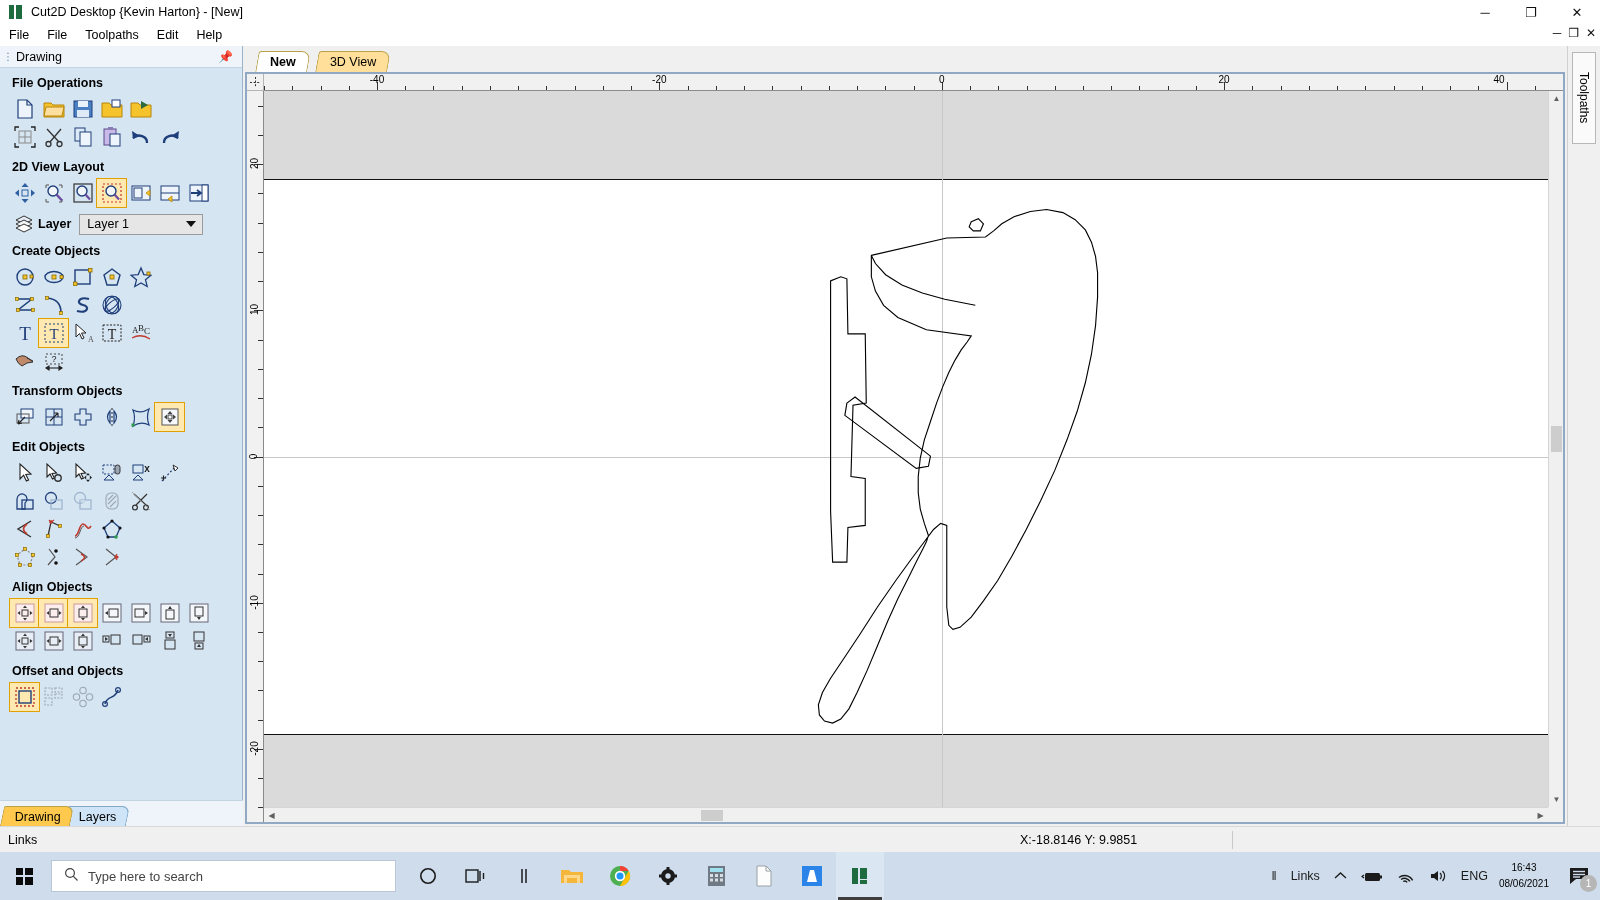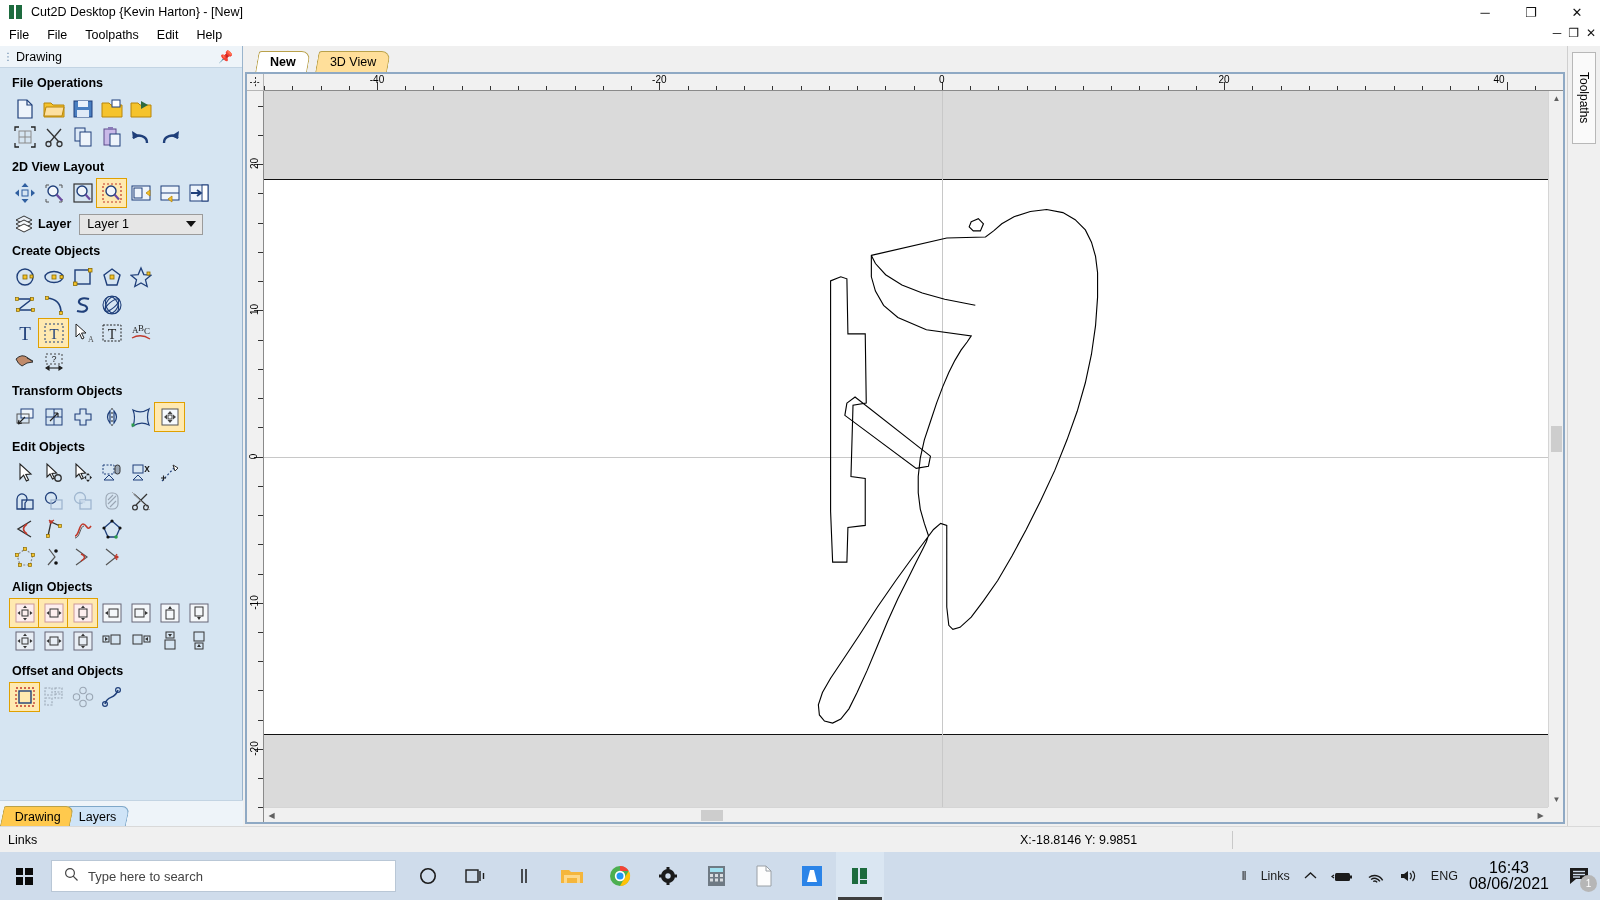--- a/index.html
+++ b/index.html
@@ -220,21 +220,21 @@
   .task {
     width: 48px; height: 48px; display: flex; align-items: center; justify-content: center;
     position: relative;
   }
   .task.active { background: #dae6f2; }
   .task.active::after {
     content: ""; position: absolute; bottom: 0; left: 2px; right: 2px; height: 3px; background: #3f3f3f;
   }
   .tray { position: absolute; right: 0; top: 0; height: 48px; display: flex; align-items: center; }
   .tray-item { padding: 0 7px; font-size: 12.5px; color: #1b1b1b; display: flex; align-items: center; }
-  .tray-clock { text-align: center; line-height: 16px; font-size: 16px; padding: 0 9px 0 4px; }
+  .tray-clock { text-align: center; line-height: 16px; font-size: 10px; padding: 0 9px 0 4px; }
   .tray-notify { width: 42px; height: 48px; display: flex; align-items: center; justify-content: center; position: relative; }
   .notif-badge {
     position: absolute; right: 3px; bottom: 8px; width: 17px; height: 17px; border-radius: 50%;
     background: #b6b6b6; color: #fff; font-size: 10px; display: flex; align-items: center; justify-content: center;
   }
 </style>
 </head>
 <body>
 
 <div id="app">

